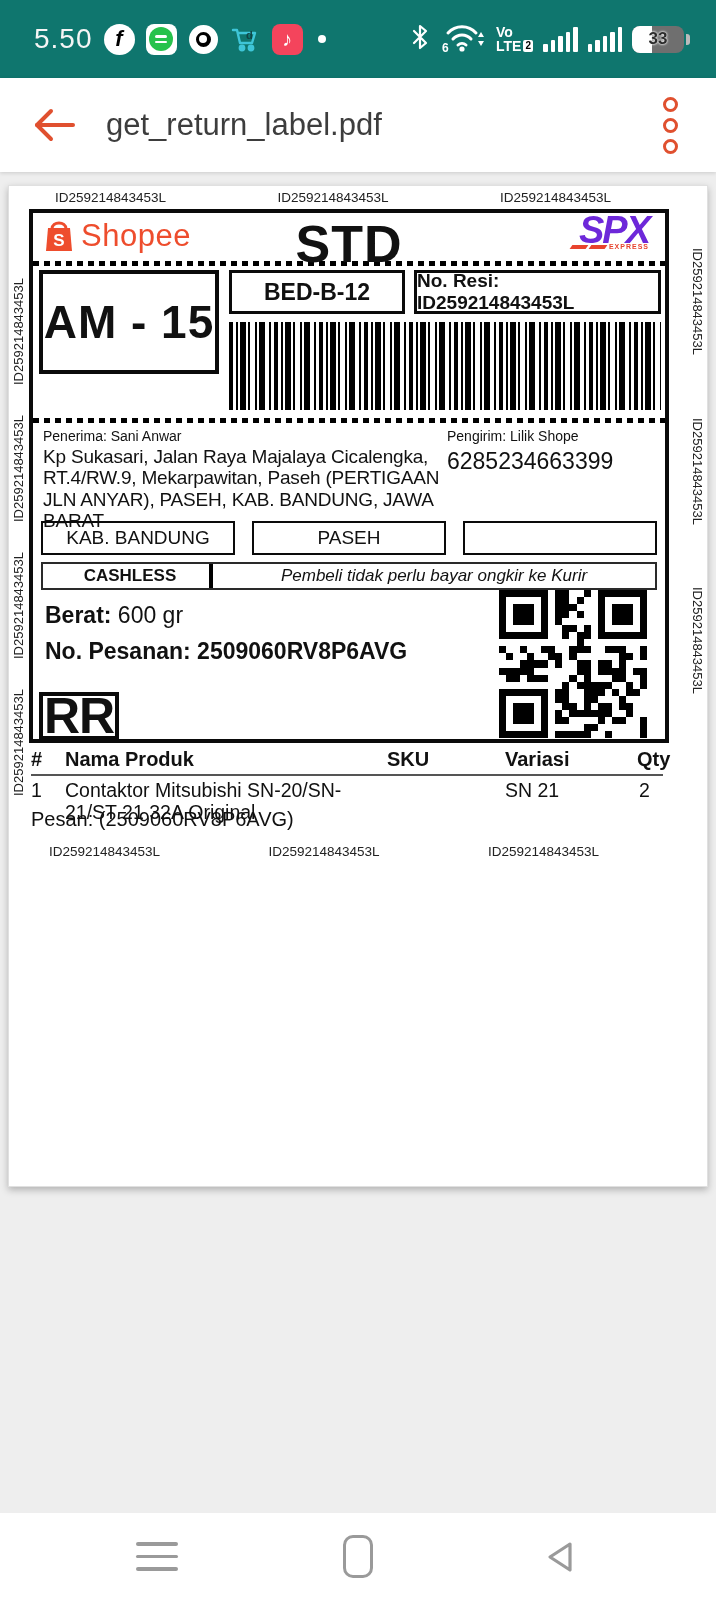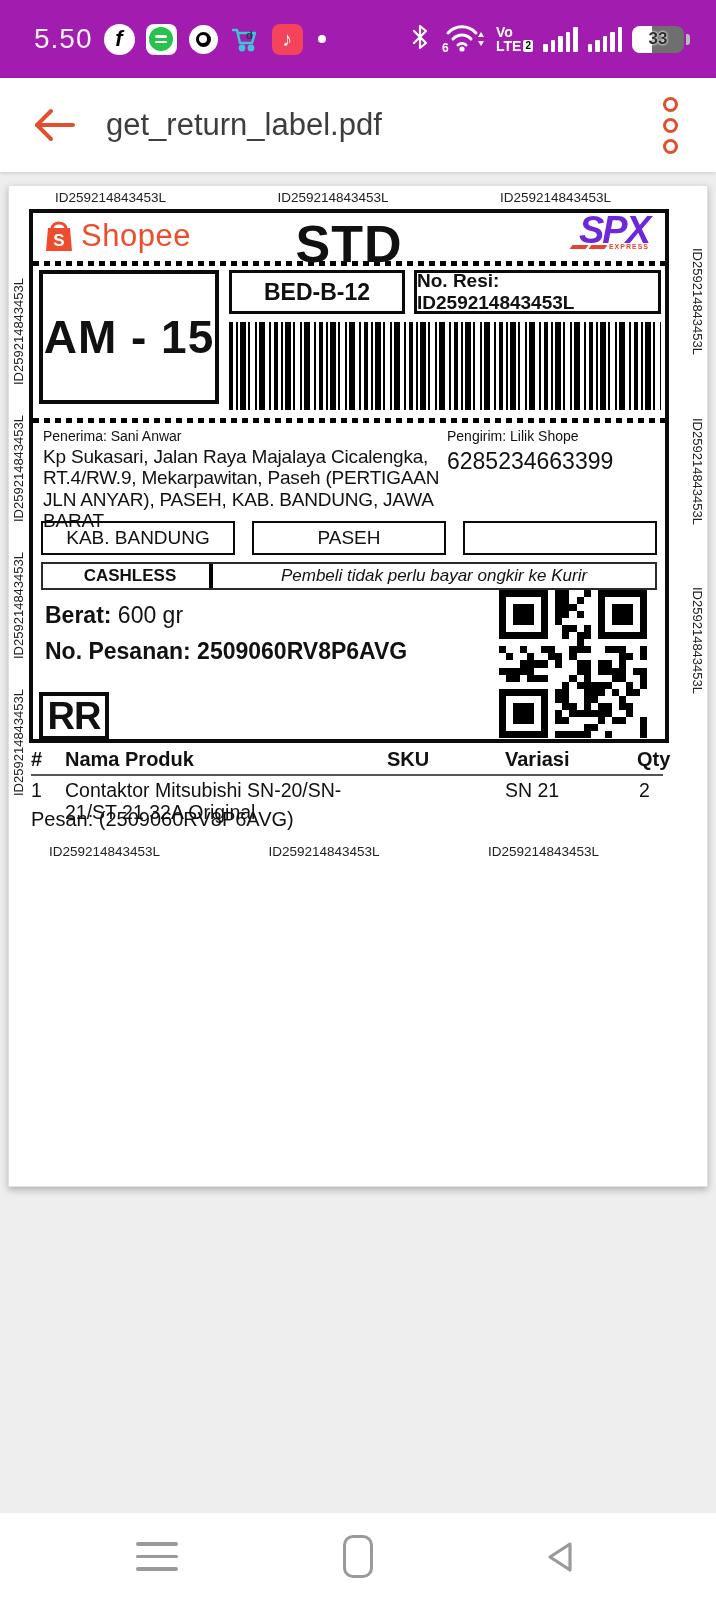--- a/index.html
+++ b/index.html
@@ -1,20 +1,20 @@
 <!DOCTYPE html>
 <html><head>
 <meta charset="utf-8">
 <style>
   html,body{margin:0;padding:0;background:#555;}
   .screen{position:relative;width:716px;height:1600px;background:#EEEEEE;overflow:hidden;
           font-family:"Liberation Sans", sans-serif;}
 
   
-  .statusbar{position:absolute;top:0;left:0;width:716px;height:78px;background:#a21caf;
+  .statusbar{position:absolute;top:0;left:0;width:716px;height:78px;background:#0f766e;
              display:flex;align-items:center;color:#fff;padding:0;box-sizing:border-box;}
   .sb-left{display:flex;align-items:center;gap:11px;margin-left:34px;}
   .sb-time{font-size:28px;color:#f5f5f5;letter-spacing:1px;}
   .appicon{width:31px;height:31px;display:flex;align-items:center;justify-content:center;}
   .fb{background:#fff;color:#000;border-radius:50%;font-weight:bold;font-size:22px;font-style:italic;}
   .chatwrap{background:#fff;border-radius:8px;}
   .chat-inner{width:24px;height:24px;border-radius:50%;background:#27c24c;display:flex;flex-direction:column;
               align-items:center;justify-content:center;gap:3px;}
   .chat-inner i{display:block;width:12px;height:2.5px;background:#fff;border-radius:2px;}
   .ring{border:7px solid #fff;border-radius:50%;width:15px;height:15px;box-sizing:content-box;position:relative;background:#000;}
@@ -66,21 +66,21 @@
   .shopee{position:absolute;left:10px;top:5px;display:flex;align-items:center;gap:6px;}
   .shopee .word{font-size:31px;color:#ee4d2d;font-weight:500;letter-spacing:.5px;}
   .std{position:absolute;left:0;right:0;top:1px;text-align:center;font-size:52px;font-weight:800;letter-spacing:1px;}
   .spx{position:absolute;right:16px;top:0px;width:110px;text-align:right;}
   .spx .word{font-size:38px;font-weight:900;font-style:italic;color:#6d28d9;letter-spacing:-2px;line-height:.9;}
   .spx .sub{display:flex;justify-content:flex-end;align-items:center;gap:3px;margin-top:-4px;}
   .spx .sub i{display:block;width:16px;height:4px;background:#e8432e;transform:skewX(-35deg);}
   .spx .sub b{font-size:7px;color:#e8432e;letter-spacing:1px;}
   .dotline{height:5px;background:repeating-linear-gradient(90deg,#000 0 6px,transparent 6px 11px);}
   .sect-codes{position:relative;height:152px;}
-  .am-box{position:absolute;left:6px;top:4px;width:180px;height:134px;border:4px solid #0a0a0a;
+  .am-box{position:absolute;left:6px;top:4px;width:180px;height:104px;border:4px solid #0a0a0a;
           box-sizing:border-box;display:flex;align-items:center;justify-content:center;
           font-size:46px;font-weight:800;letter-spacing:1px;}
   .bed-box{position:absolute;left:196px;top:4px;width:176px;height:44px;border:3px solid #0a0a0a;
            box-sizing:border-box;display:flex;align-items:center;justify-content:center;
            font-size:23px;font-weight:bold;}
   .resi-box{position:absolute;left:381px;top:4px;width:247px;height:44px;border:3px solid #0a0a0a;
             box-sizing:border-box;display:flex;align-items:center;justify-content:center;
             font-size:19px;font-weight:bold;}
   .barcode{position:absolute;left:196px;top:56px;width:432px;height:88px;
            background:repeating-linear-gradient(90deg,#000 0 4px,#fff 4px 7px,#000 7px 9px,#fff 9px 11px,
@@ -97,23 +97,23 @@
   .area-box{flex:1;height:30px;border:2px solid #0a0a0a;display:flex;align-items:center;justify-content:center;
             font-size:19px;}
   .cashless-row{display:flex;margin:7px 8px 0 8px;border:2px solid #2a2a2a;height:24px;align-items:stretch;}
   .cash-cell{width:158px;display:flex;align-items:center;justify-content:center;font-size:17px;font-weight:bold;margin-left:8px;}
   .cash-div{width:4px;background:#000;}
   .cash-note{flex:1;display:flex;align-items:center;justify-content:center;font-size:17px;font-style:italic;}
   .sect-bottom{position:relative;height:158px;}
   .weight-line{position:absolute;left:12px;top:12px;font-size:23px;}
   .order-line{position:absolute;left:12px;top:48px;font-size:23px;font-weight:bold;}
   .bold{font-weight:bold;}
-  .rr-box{position:absolute;left:6px;bottom:8px;width:70px;height:48px;border:4px solid #0a0a0a;
+  .rr-box{position:absolute;left:6px;bottom:8px;width:80px;height:48px;border:4px solid #0a0a0a;
           box-sizing:border-box;display:flex;align-items:center;justify-content:center;
-          font-size:38px;font-weight:800;letter-spacing:-1px;}
+          font-size:50px;font-weight:800;letter-spacing:-1px;}
   .qr{position:absolute;right:18px;top:0px;width:148px;height:148px;display:grid;
       grid-template-columns:repeat(21,1fr);grid-template-rows:repeat(21,1fr);background:#fff;}
   .qr i{display:block;}
   .qr i.b{background:#000;}
 
   
   .ptable{position:absolute;left:22px;top:562px;width:632px;}
   .prow{display:grid;grid-template-columns:32px 320px 116px 130px 1fr;column-gap:2px;}
   .phead{font-size:20px;font-weight:bold;border-bottom:2px solid #555;padding-bottom:3px;}
   .phead .qty{text-align:right;padding-right:2px;}

